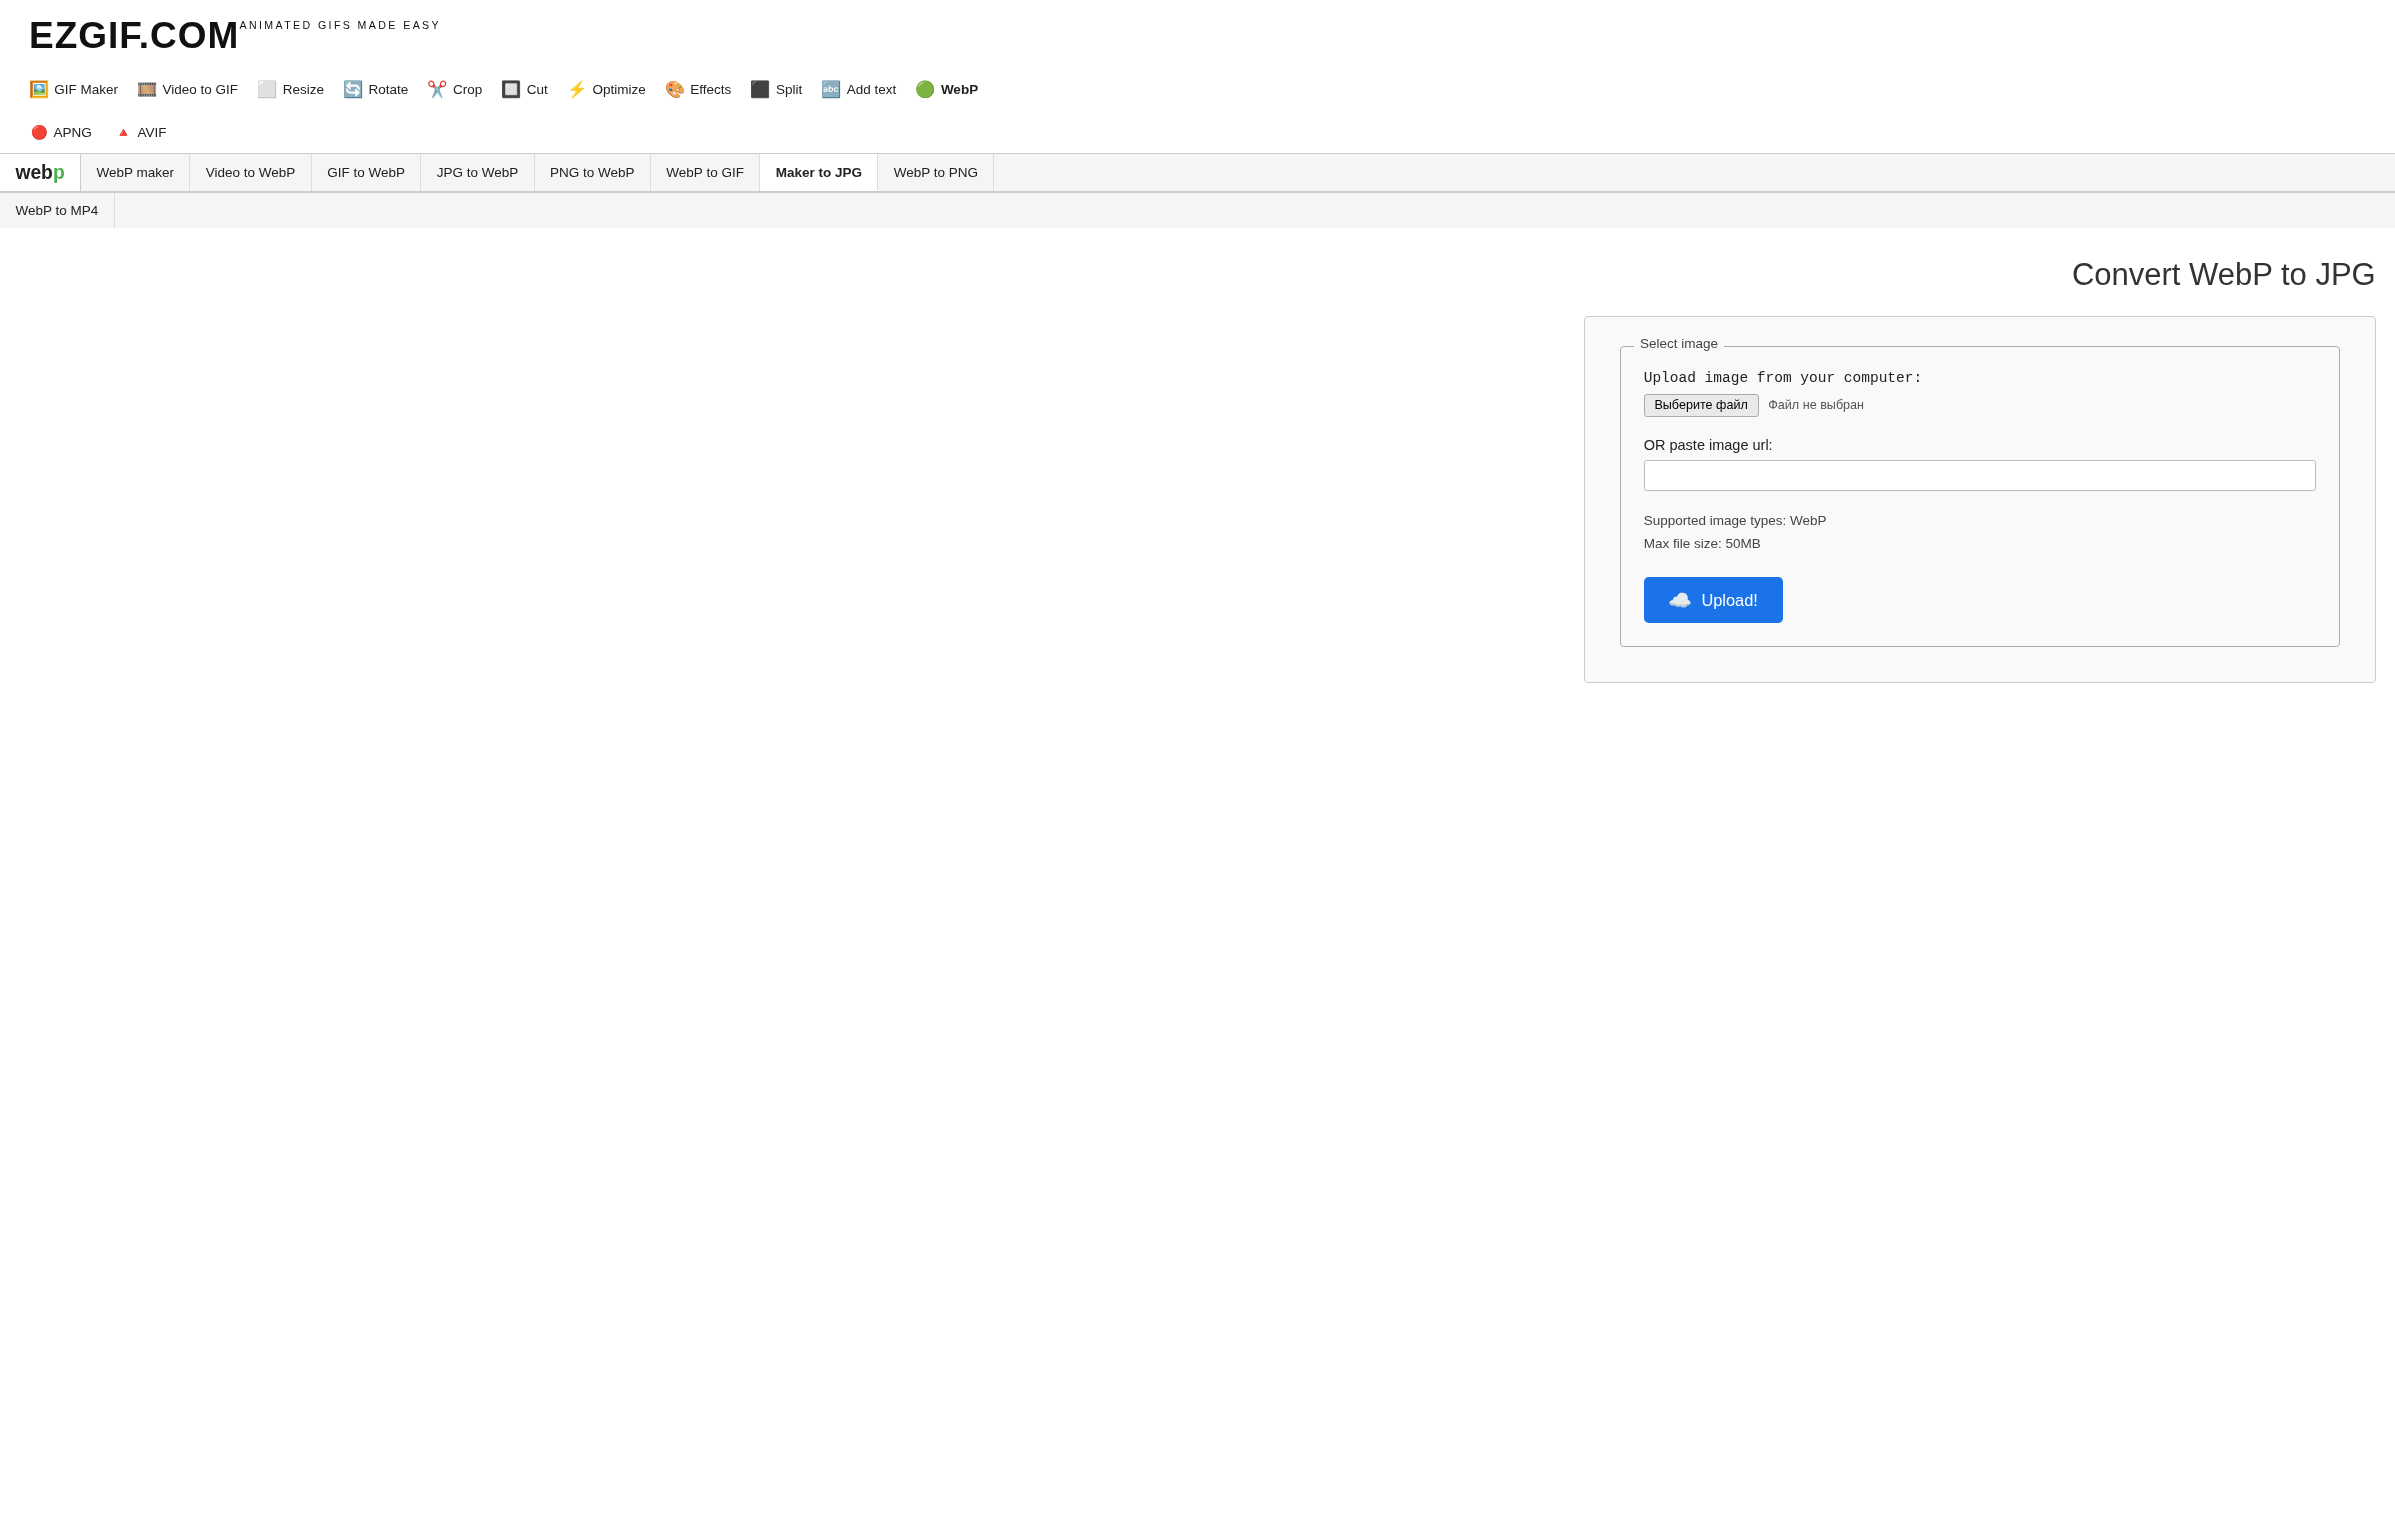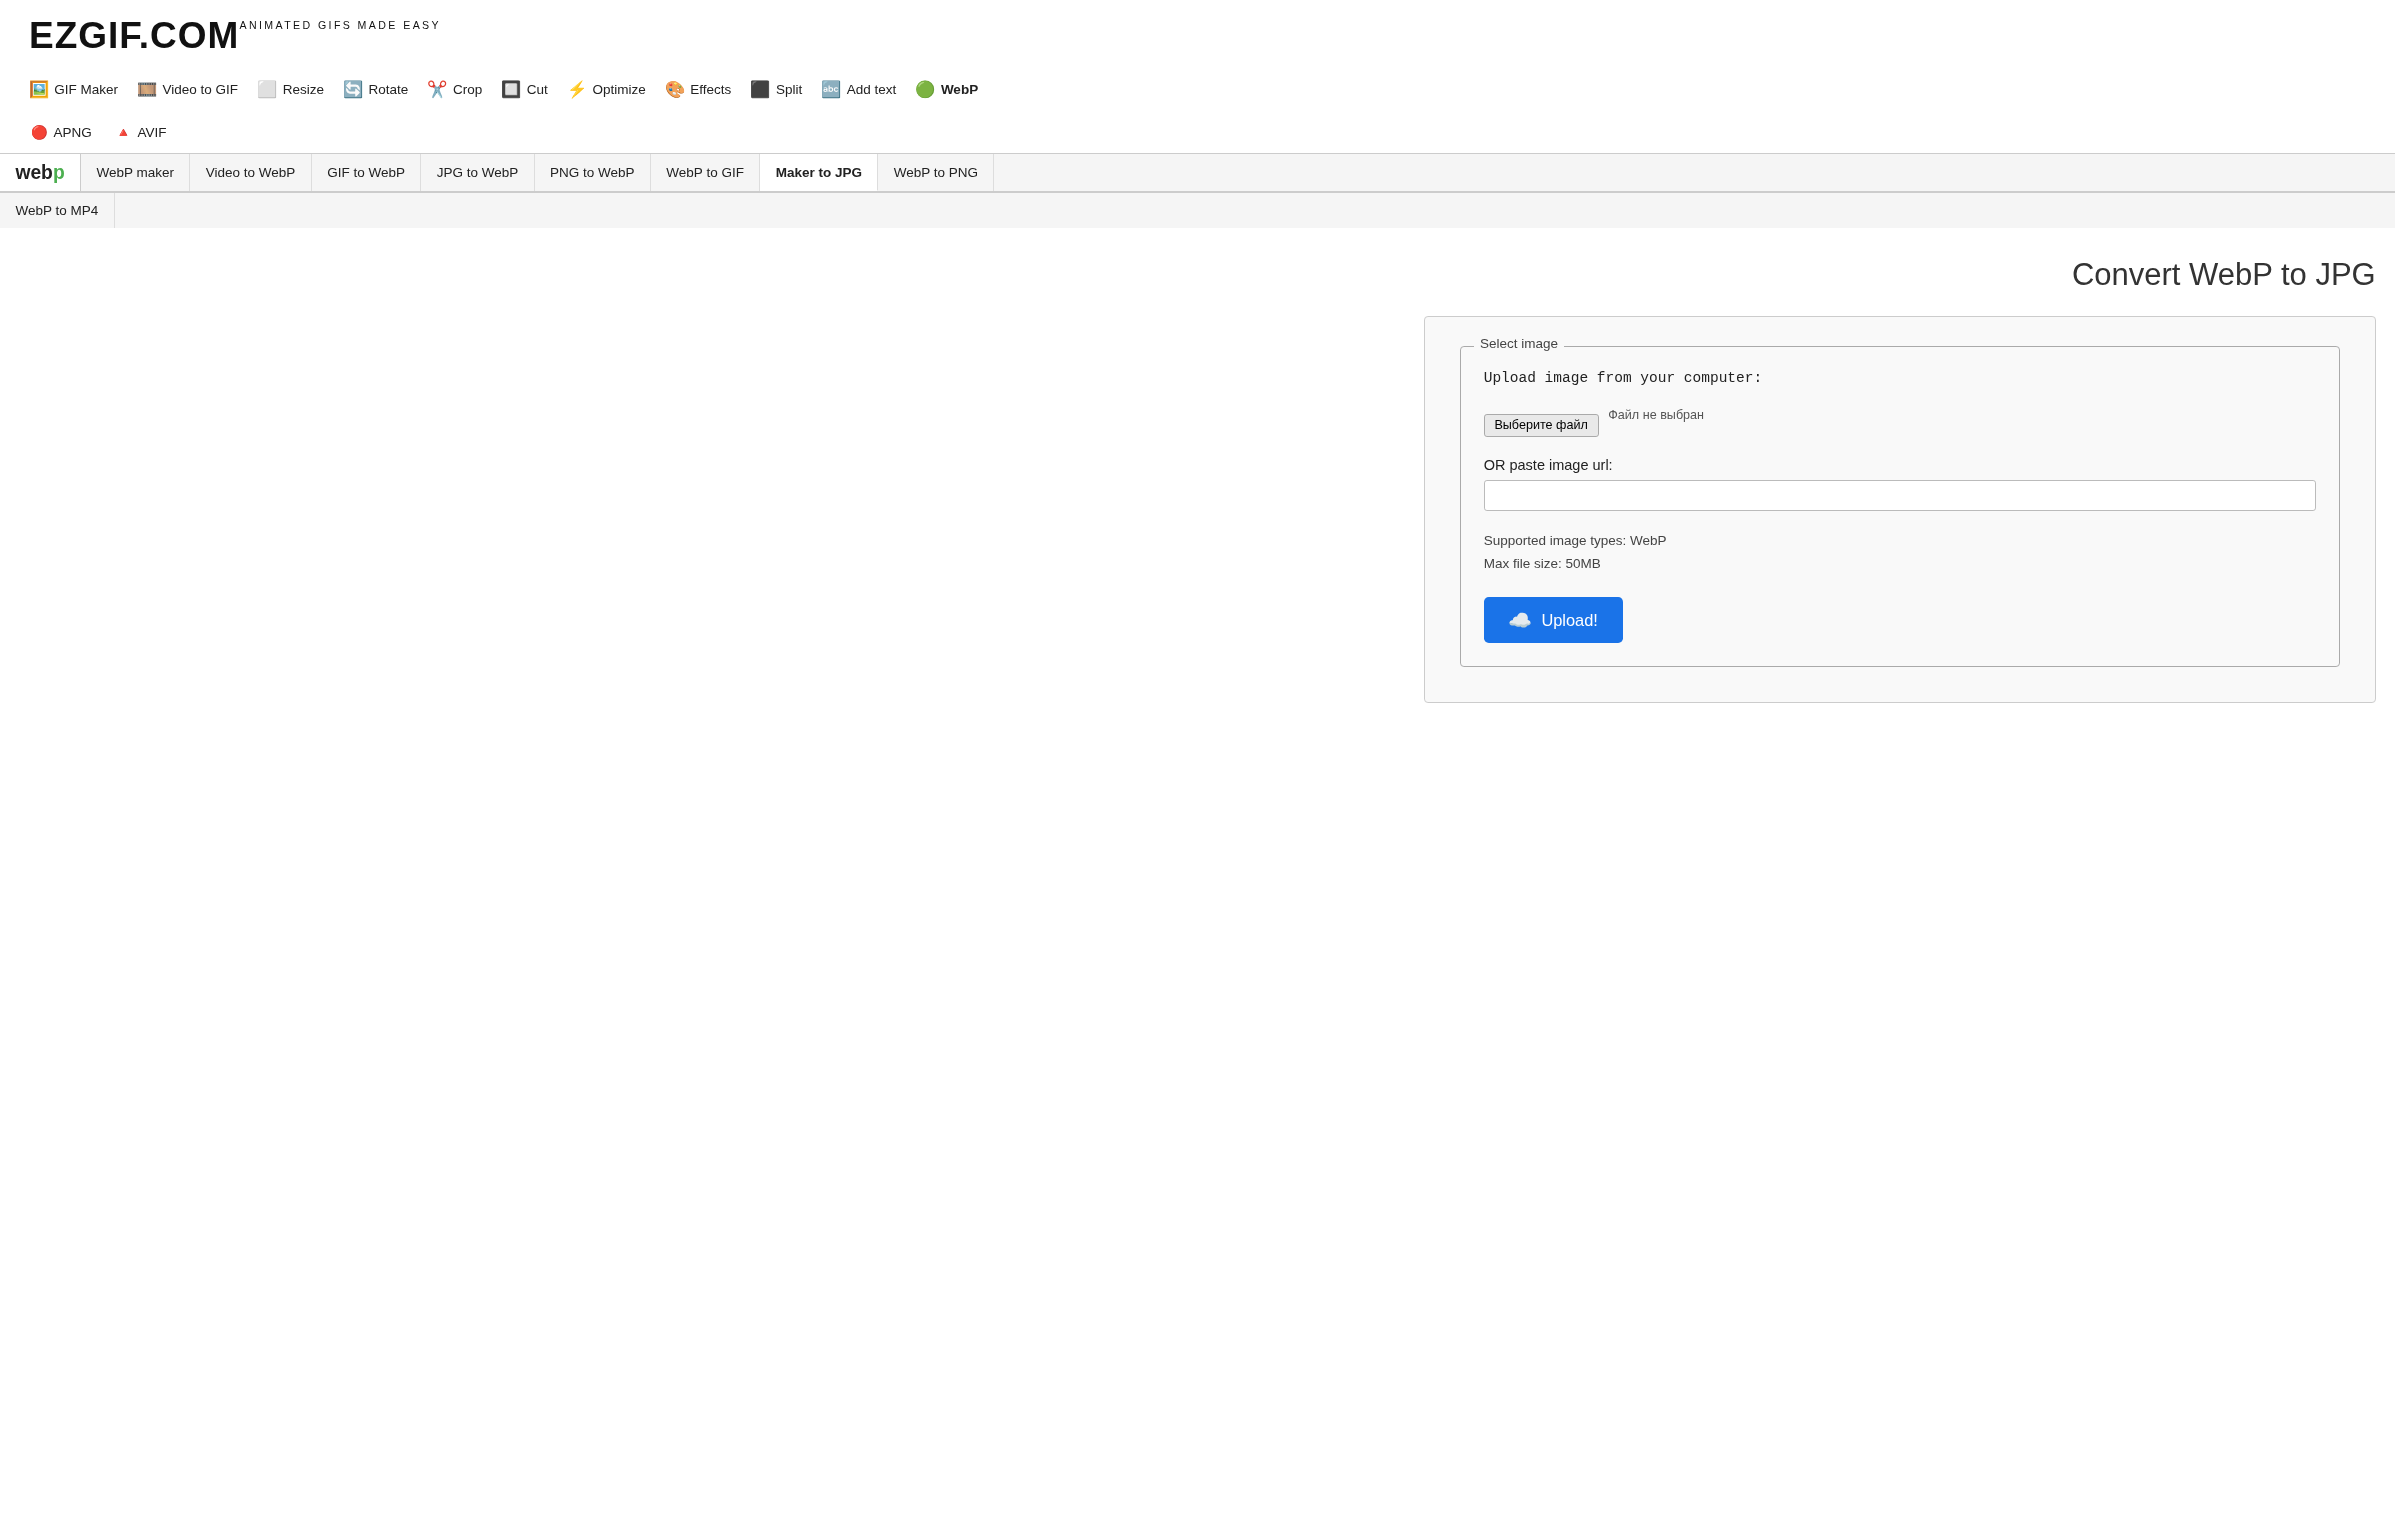--- a/index.html
+++ b/index.html
@@ -23,26 +23,26 @@
     .webp-logo-text span { color: #4caf50; }
     .subnav-tab { display: flex; align-items: center; padding: 9.7px 15.4px; font-size: 13.5px; color: #222; cursor: pointer; border-right: 1px solid #ddd; background: #f5f5f5; white-space: nowrap; }
     .subnav-tab.active { background: #fff; font-weight: bold; border-bottom: 1.9px solid #fff; }
     .subnav-row2 { display: flex; flex-wrap: wrap; border-top: 1px solid #ccc; background: #f5f5f5; }
 
     
     #main { padding: 29px 19.3px; display: flex; flex-direction: column; align-items: flex-end; }
     #page-title { font-size: 31px; font-weight: 300; margin-bottom: 23px; color: #333; }
 
     
-    #upload-box { background: #f9f9f9; border: 1px solid #ccc; border-radius: 3.9px; padding: 29px 35px 35px 35px; width: 952px; max-width: 100%; }
+    #upload-box { background: #f9f9f9; border: 1px solid #ccc; border-radius: 3.9px; padding: 29px 35px 35px 35px; width: 792px; max-width: 100%; }
     .fieldset-like { border: 1px solid #aaa; border-radius: 3.9px; padding: 19.3px 23px 23px 23px; position: relative; }
     .fieldset-legend { position: absolute; top: -10.6px; left: 13.5px; background: #f9f9f9; padding: 0 5.8px; font-size: 13.5px; color: #444; }
     .upload-label { font-size: 14.5px; margin-bottom: 7.7px; margin-top: 3.9px; font-family: Liberation Mono, monospace; }
     .file-input-row { display: flex; align-items: center; gap: 9.7px; margin-bottom: 19.3px; }
-    .file-btn { padding: 3.9px 9.7px; font-size: 12.6px; background: #e9e9e9; border: 1px solid #aaa; border-radius: 2.9px; cursor: pointer; margin-top: 20px; }
+    .file-btn { padding: 3.9px 9.7px; font-size: 12.6px; background: #e9e9e9; border: 1px solid #aaa; border-radius: 2.9px; cursor: pointer; }
     .file-no-file { font-size: 12.6px; color: #555; }
     .or-paste-label { font-size: 14.5px; margin-bottom: 7.7px; }
     .url-input { width: 100%; padding: 6.8px 9.7px; border: 1px solid #bbb; border-radius: 2.9px; font-size: 13.5px; background: #fff; outline: none; }
     .supported-info { font-size: 13.5px; color: #444; margin-top: 19.3px; line-height: 1.7; }
     .upload-btn { display: inline-flex; align-items: center; gap: 8.7px; background: #1a73e8; color: #fff; border: none; border-radius: 4.8px; padding: 11.6px 25px; font-size: 16.4px; cursor: pointer; margin-top: 21px; }
     .upload-icon { font-size: 19.3px; }
 
     
     .extra-nav { display: flex; align-items: center; gap: 0; padding: 7.7px 19.3px; }
     .extra-nav-item { display: inline-flex; align-items: center; gap: 5.8px; padding: 4.8px 11.6px; font-size: 13.5px; cursor: pointer; }

